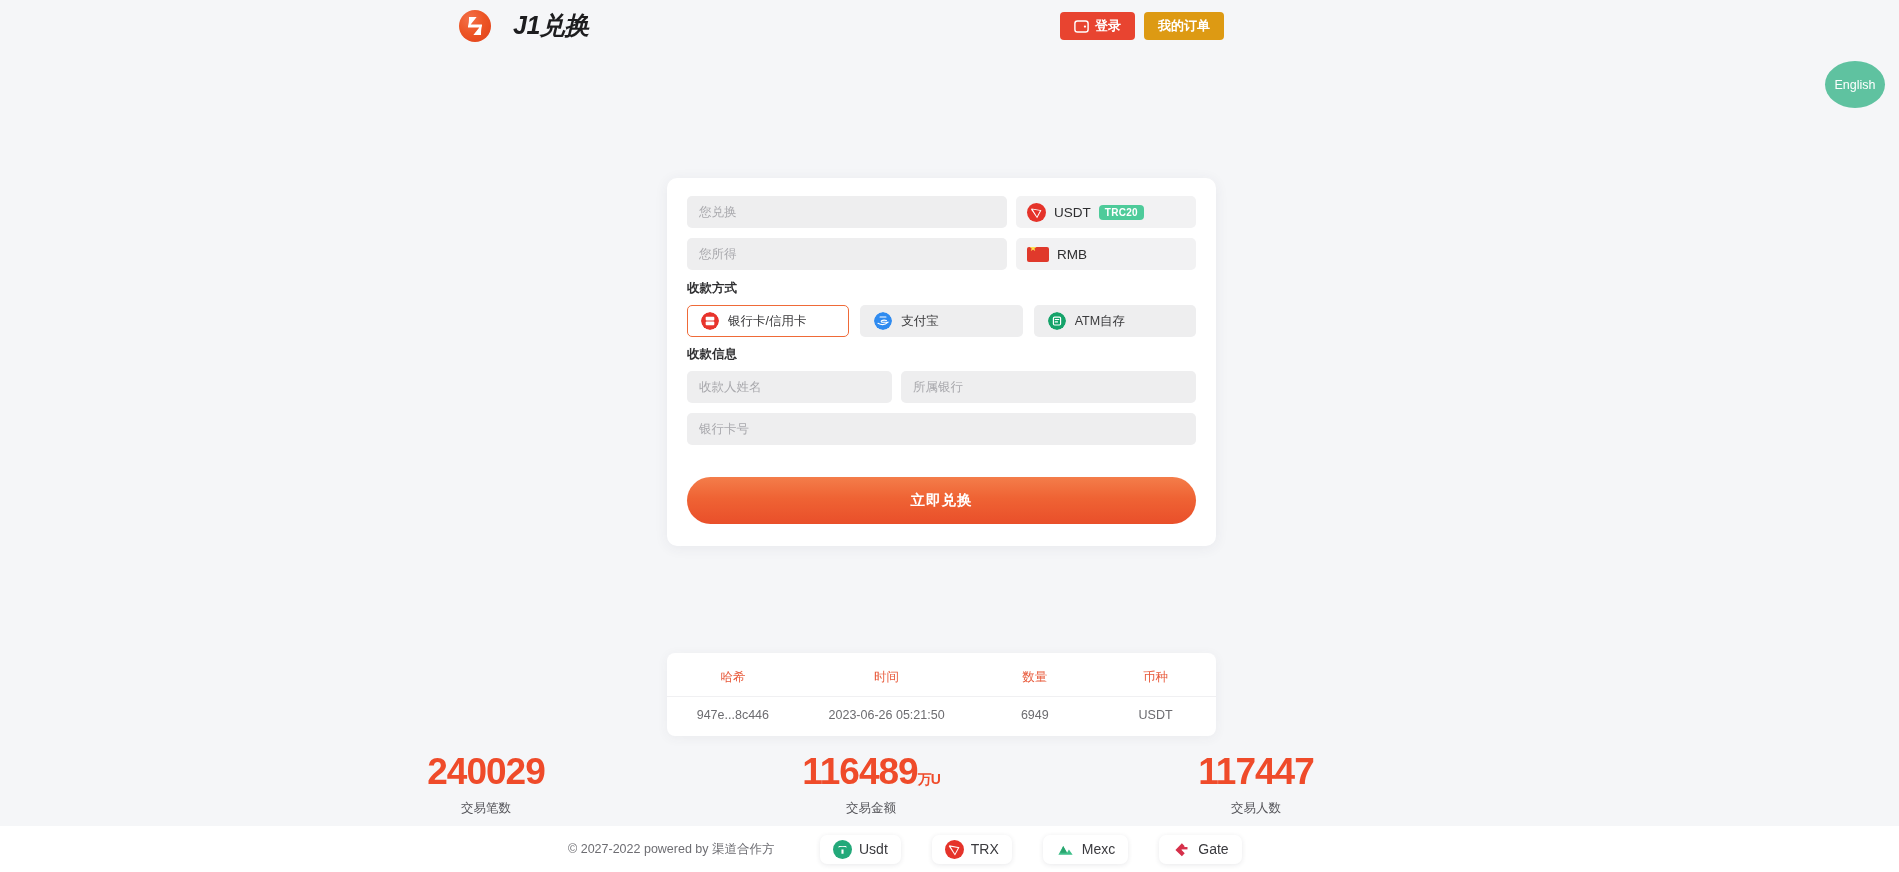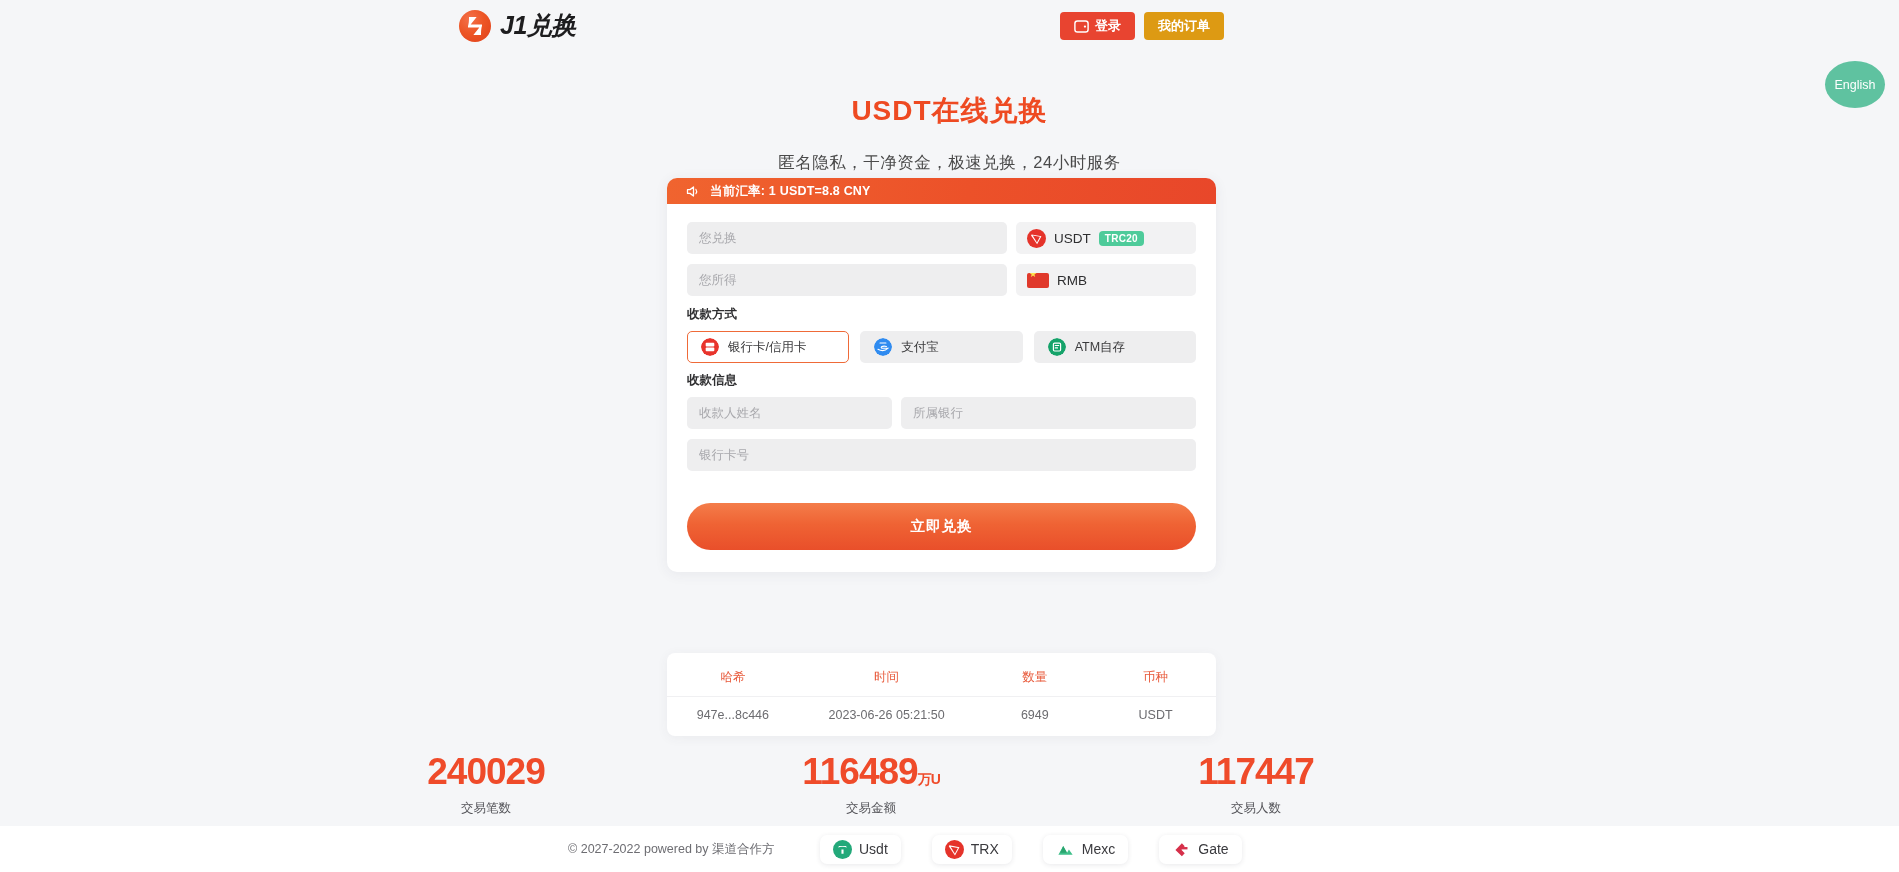--- a/index.html
+++ b/index.html
@@ -10,21 +10,21 @@
     overflow: hidden;
   }
   .page { position: relative; width: 1899px; height: 872px; }
 
   
   .header {
     position: absolute; top: 0; left: 0; width: 1899px; height: 60px;
   }
   .logo {
     position: absolute; left: 459px; top: 9px;
-    display: flex; align-items: center; gap: 9px;
+    display: flex; align-items: center; gap: 22px;
   }
   .logo-mark {
     width: 32px; height: 32px; border-radius: 50%;
     background: radial-gradient(circle at 34% 28%, #f4714a 0%, #ed5626 45%, #e0401a 100%);
     position: relative; flex: none;
   }
   .logo-mark::before {
     content: ""; position: absolute; left: 9px; top: 7px;
     width: 14px; height: 18px;
     background: #fff;
@@ -214,34 +214,23 @@
       <button class="btn-orders">
         <span>我的订单</span>
       </button>
     </div>
   </div>
 
   <button class="lang-btn">
     <span>English</span>
   </button>
 
-  <div class="hero">
-    <div class="hero-title">USDT在线兑换</div>
-    <div class="hero-sub">匿名隐私，干净资金，极速兑换，24小时服务</div>
-  </div>
 
   <div class="card">
 
-    <div class="notice">
-      <svg class="speaker-ico" viewBox="0 0 20 17">
-        <path d="M2 6h3.4L10 2.4v12.2L5.4 11H2z" fill="none" stroke="#fff" stroke-width="1.7" stroke-linejoin="round"></path>
-        <path d="M13.2 5.6a5 5 0 0 1 0 5.8" fill="none" stroke="#fff" stroke-width="1.5" stroke-linecap="round"></path>
-      </svg>
-      <span class="notice-text">当前汇率: 1 USDT=8.8 CNY</span>
-    </div>
 
     <div class="card-body">
 
       
       <div class="row">
         <input class="field field-amount" type="text" placeholder="您兑换" style="">
         <div class="asset">
           <svg class="tron-ico" viewBox="0 0 22 22">
             <circle cx="11" cy="11" r="11" fill="#e5332a"></circle>
             <path d="M5.3 6.4l11.4 2-5 9.3-7-10.3 .6-1z" fill="#fff"></path>

